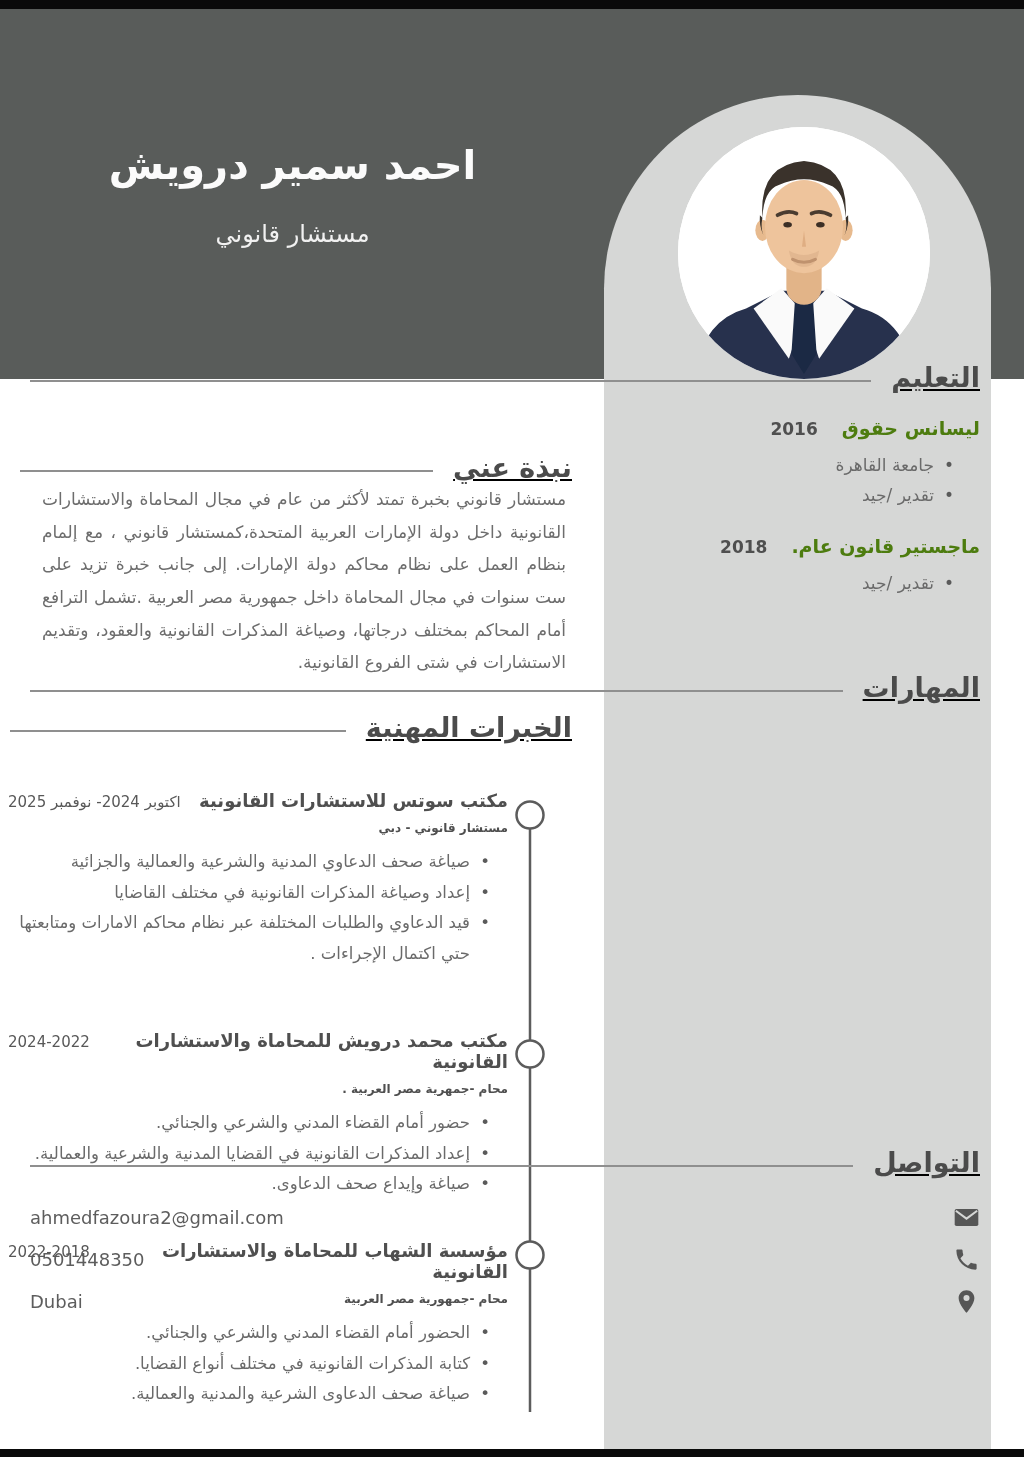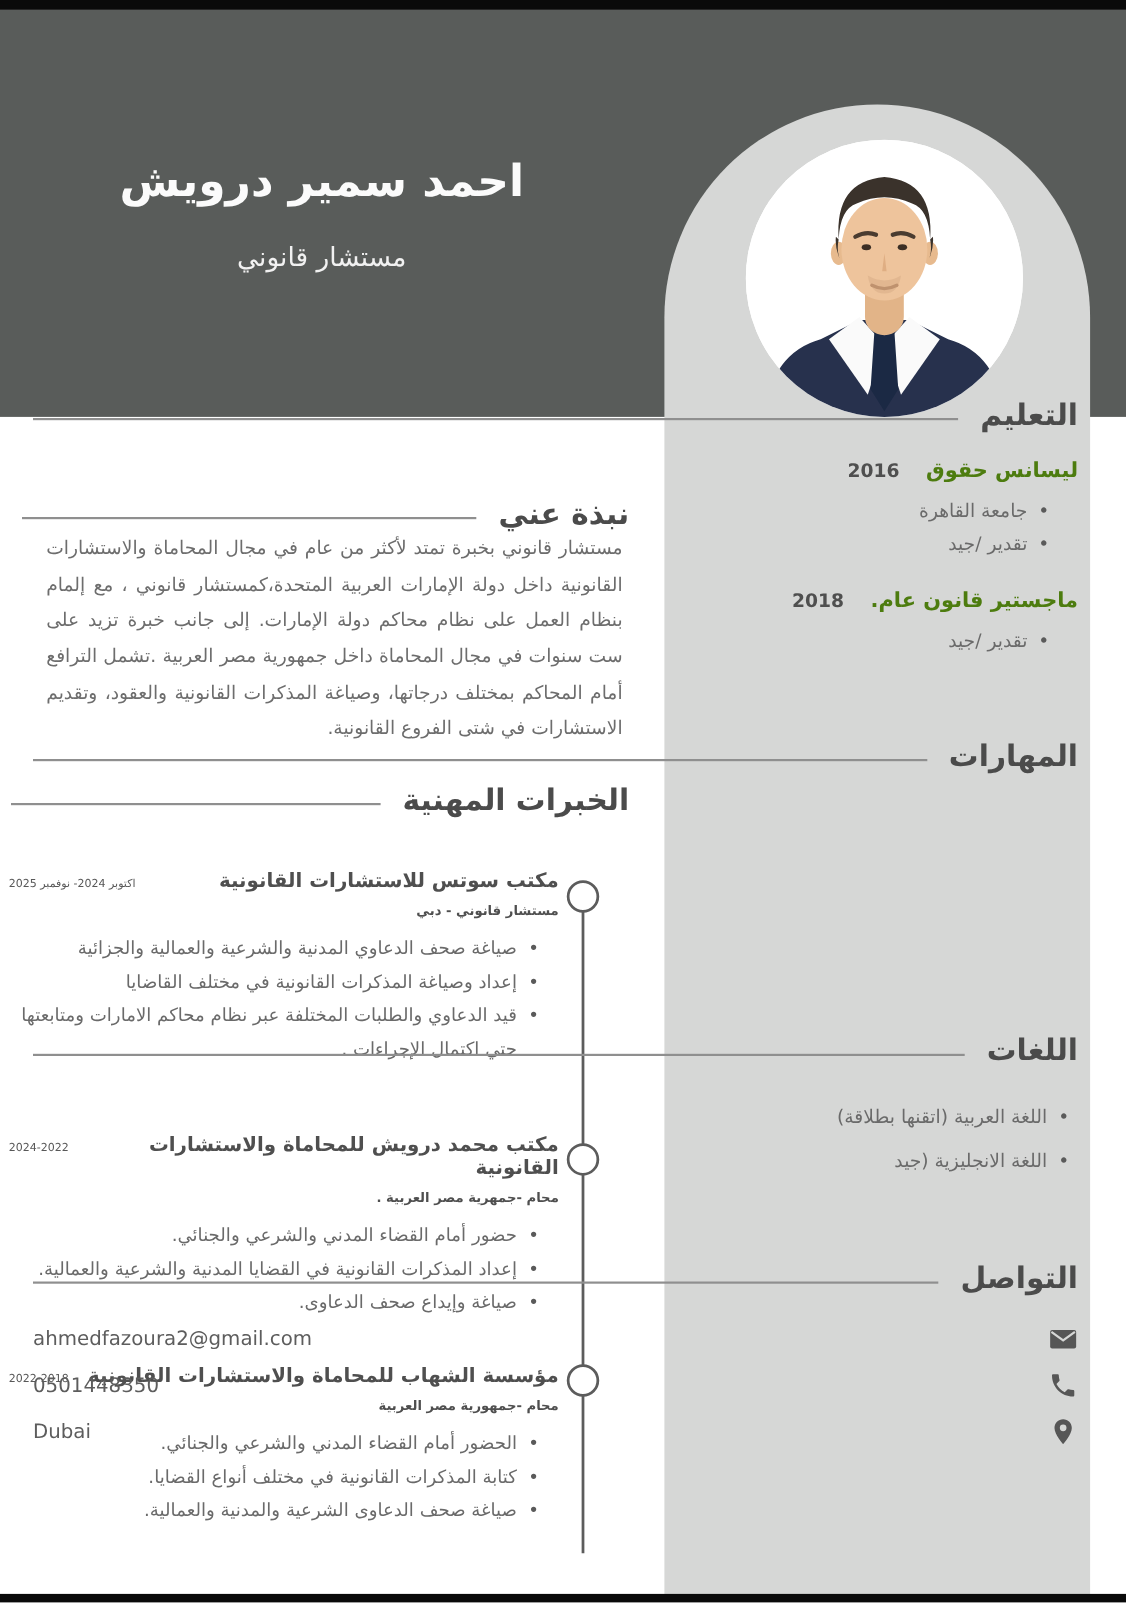--- a/index.html
+++ b/index.html
@@ -19,36 +19,36 @@
   .panel{
     position:absolute;left:604px;top:95px;width:387px;height:1354px;
     background:#d6d7d6;border-radius:194px 194px 0 0;
   }
   .photo-circle{
     position:absolute;left:678px;top:127px;width:252px;height:252px;border-radius:50%;
     background:#ffffff;overflow:hidden;
   }
   .photo-circle svg{display:block;width:100%;height:100%;}
   
-  .sec-head{display:flex;align-items:center;gap:20px;}
+  .sec-head{display:flex;align-items:center;gap:20px;text-decoration:underline;}
   .sec-head .sec-title{font-size:27px;font-weight:800;color:#4b4b4b;white-space:nowrap;}
   .sec-head .rule{flex:1;height:2px;background:#8f8f8f;margin-top:6px;}
   
   .about{position:absolute;left:20px;top:452px;width:552px;}
   .about-text{
     margin:0 6px 0 22px;font-size:17px;line-height:1.92;color:#6d6d6d;
     text-align:justify;text-align-last:right;
   }
   .xp-heading{position:absolute;left:10px;top:712px;width:562px;}
   
   .xp{position:absolute;left:8px;width:500px;}
   .xp1{top:790px;} .xp2{top:1030px;} .xp3{top:1240px;}
   .xp-headrow{display:flex;justify-content:space-between;align-items:baseline;gap:10px;}
   .xp-title{font-size:18px;font-weight:800;color:#4f4f4f;}
-  .xp-date{font-size:10px;color:#585858;white-space:nowrap;}
+  .xp-date{font-size:15px;color:#585858;white-space:nowrap;}
   .xp-role{margin-top:10px;font-size:12px;font-weight:800;color:#4f4f4f;text-align:right;padding-left:40px;}
   ul.dots{list-style:none;margin:12px 0 0;padding:0 18px 0 0;}
   ul.dots li{
     position:relative;padding-right:20px;font-size:16.5px;line-height:1.85;color:#6a6a6a;text-align:right;
   }
   ul.dots li::before{content:"•";position:absolute;right:0;top:0;color:#5a5a5a;}
   
   .timeline{position:absolute;left:512px;top:796px;}
   
   .panel-sec{position:absolute;right:44px;left:30px;}
@@ -201,30 +201,20 @@
     </div>
   </div>
 
   <div class="panel-sec sec-skills">
     <div class="sec-head">
       <span class="sec-title">المهارات</span>
       <span class="rule"></span>
     </div>
   </div>
 
-  <div class="panel-sec sec-lang">
-    <div class="sec-head">
-      <span class="sec-title">اللغات</span>
-      <span class="rule"></span>
-    </div>
-    <ul class="dots">
-      <li>اللغة العربية (اتقنها بطلاقة)</li>
-      <li>اللغة الانجليزية (جيد</li>
-    </ul>
-  </div>
 
   <div class="panel-sec sec-contact">
     <div class="sec-head">
       <span class="sec-title">التواصل</span>
       <span class="rule"></span>
     </div>
     <div class="contact-rows">
       <div class="contact-row">
         <svg class="cicon" viewBox="0 0 24 24">
           <rect x="1.5" y="4.5" width="21" height="15" rx="1.6" fill="#565656"></rect>

